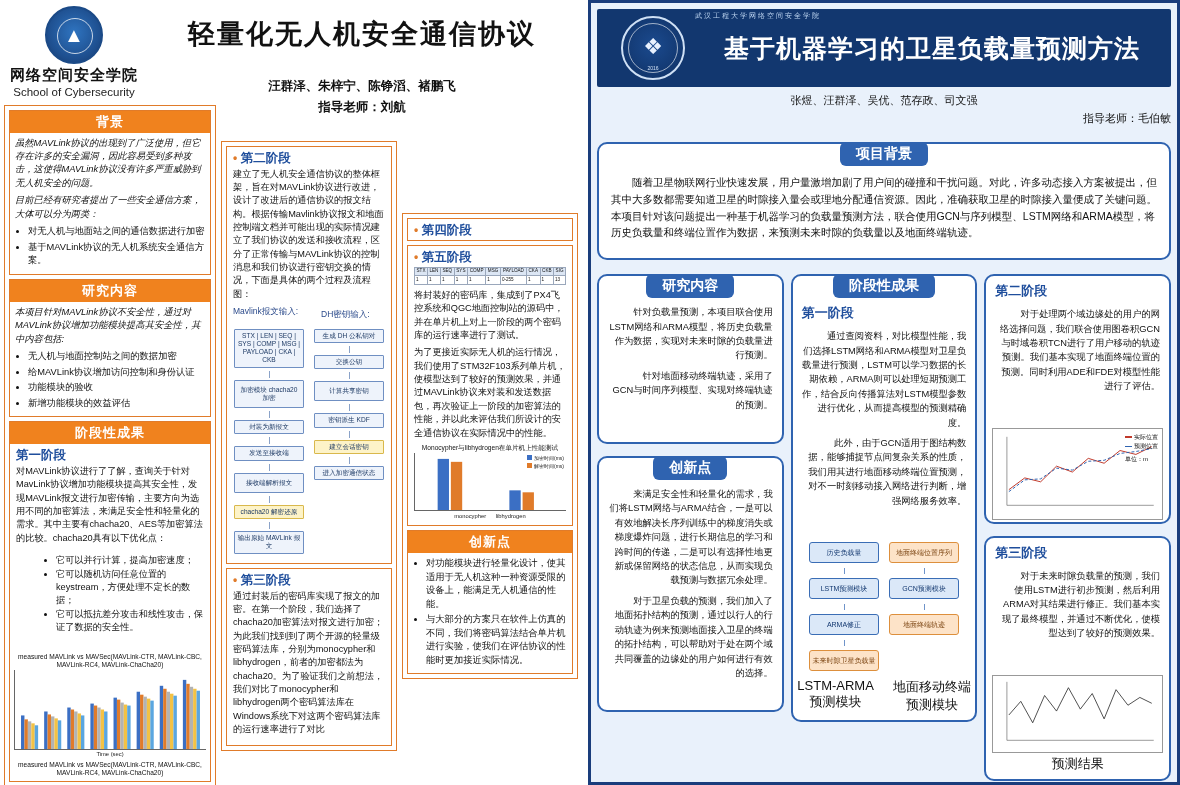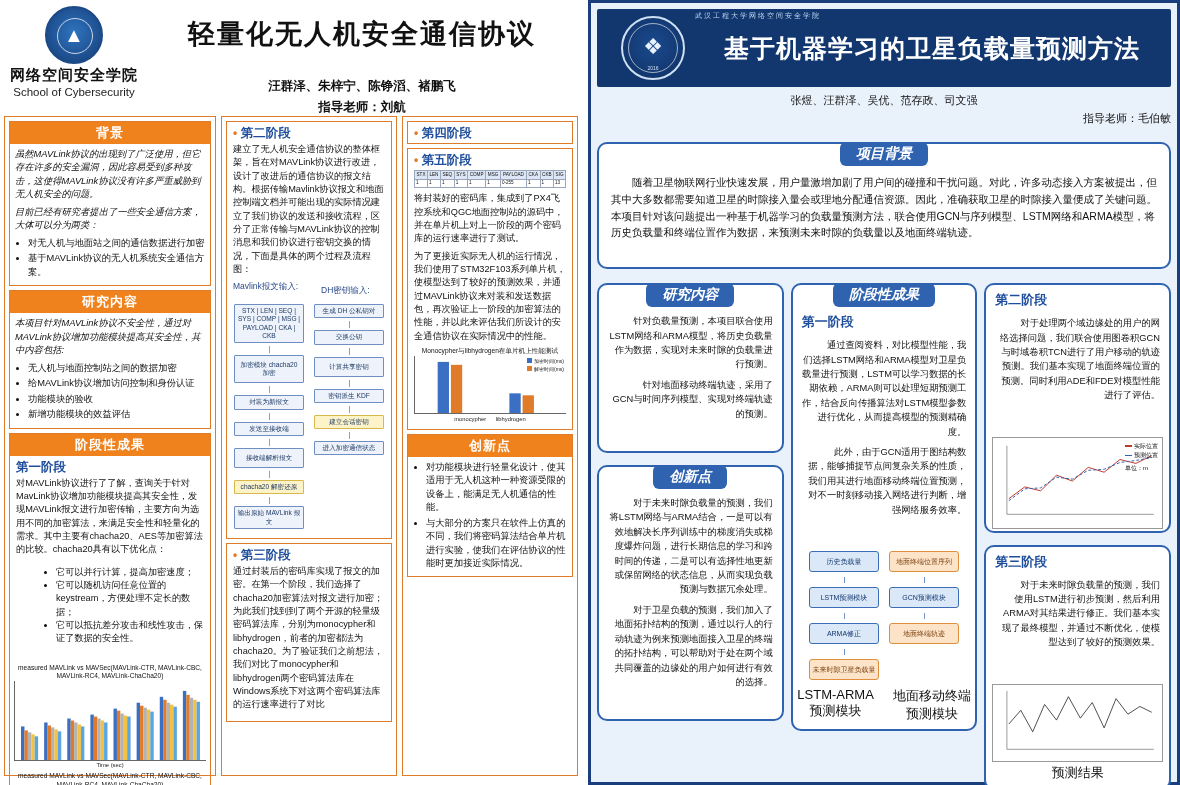--- a/index.html
+++ b/index.html
@@ -35,21 +35,21 @@
     position:absolute; left:50%; top:50%; transform:translate(-50%,-52%);
     color:#fff; font-size:20px; line-height:1;
   }
   .lp-school-cn { font-size: 15px; font-weight: bold; color: #111; letter-spacing: 1px; }
   .lp-school-en { font-size: 11.5px; color: #222; margin-top: 1px; }
   .lp-titlewrap { flex: 1; text-align: center; padding-top: 12px; }
   .lp-title { font-size: 27px; font-weight: bold; color: #111; letter-spacing: 2px; }
   .lp-authors { font-size: 12.5px; color: #111; margin-top: 26px; font-weight: bold; }
   .lp-advisor { font-size: 12.5px; color: #111; margin-top: 4px; font-weight: bold; }
 
-  .lp-body { display: flex; gap: 5px; height: 660px; }
+  .lp-body { display: flex; gap: 5px; height: 660px; align-items: center; }
   .col { border: 1px solid #e07b2a; background: #fff; padding: 0; }
   .col1 { width: 212px; }
   .col2 { width: 176px; }
   .col3 { width: 176px; }
 
   .sec { border: 1px solid #e07b2a; margin: 4px; }
   .sec-h {
     background: #f0821e; color: #fff; text-align: center;
     font-size: 13px; font-weight: bold; padding: 2px 0; letter-spacing: 1px;
   }
@@ -113,25 +113,25 @@
   .rp-seal .yr { position:absolute; left:50%; bottom:7px; transform:translateX(-50%); color:#cfe0f5; font-size:5px; }
   .rp-univ { position: absolute; top: 8px; left: 104px; font-size: 7px; color: #bcd4f0; letter-spacing: 2px; }
   .rp-title { flex: 1; text-align: center; color: #fff; font-size: 25px; font-weight: bold; letter-spacing: 1px; }
   .rp-authors { text-align: center; font-size: 11px; color: #111; margin-top: 6px; }
   .rp-advisor { text-align: right; font-size: 11px; color: #111; margin-top: 3px; }
 
   .rcard { border: 2px solid #2f63b0; border-radius: 10px; background: #ffffff; }
   .rhead {
     background: #2f63b0; color: #fff; font-size: 14px; font-weight: bold;
     text-align: center; padding: 3px 16px; border-radius: 6px;
-    display: inline-block; margin: -14px auto 0 auto; font-style: italic;
+    display: inline-block; margin: -14px auto 0 auto;
   }
   .rhead-wrap { text-align: center; }
   .rbody { padding: 8px 12px 10px 12px; font-size: 10.5px; line-height: 1.6; color: #111; }
-  .rbody p { margin: 0 0 16px 0; text-indent: 2em; }
+  .rbody p { margin: 0 0 7px 0; text-indent: 2em; }
 
   .bg-card { margin-top: 8px; }
   .cols3 { display: flex; gap: 7px; margin-top: 14px; }
   .c3 { flex: 1; }
   .rcard2 { border: 2px solid #2f63b0; border-radius: 10px; background: #fff; margin-bottom: 12px; }
   .rbody2 { padding: 7px 9px 24px 9px; font-size: 9.3px; line-height: 1.55; color: #111; text-align: right; }
   .rbody2 p { margin: 0 0 6px 0; text-indent: 2em; }
   .phase-title { color: #1f4e9c; font-size: 13px; font-weight: bold; padding: 6px 9px 0 9px; }
 
   .dbox {
@@ -435,21 +435,21 @@
             <p>针对负载量预测，本项目联合使用LSTM网络和ARMA模型，将历史负载量作为数据，实现对未来时隙的负载量进行预测。</p>
             <p>针对地面移动终端轨迹，采用了GCN与时间序列模型、实现对终端轨迹的预测。</p>
           </div>
         </div>
 
         <div class="rcard2">
           <div class="rhead-wrap">
             <div class="rhead">创新点</div>
           </div>
           <div class="rbody2">
-            <p>对于未来时隙负载量的预测，我们将LSTM网络与ARMA结合，一是可以有效地解决长序列训练中的梯度消失或梯度爆炸问题，进行长期信息的学习和跨时间的传递，二是可以有选择性地更新或保留网络的状态信息，从而实现负载预测与数据冗余处理。</p>
+            <p>来满足安全性和轻量化的需求，我们将LSTM网络与ARMA结合，一是可以有效地解决长序列训练中的梯度消失或梯度爆炸问题，进行长期信息的学习和跨时间的传递，二是可以有选择性地更新或保留网络的状态信息，从而实现负载预测与数据冗余处理。</p>
             <p>对于卫星负载的预测，我们加入了地面拓扑结构的预测，通过以行人的行动轨迹为例来预测地面接入卫星的终端的拓扑结构，可以帮助对于处在两个域共同覆盖的边缘处的用户如何进行有效的选择。</p>
           </div>
         </div>
       </div>
 
       <div class="c3">
         <div class="rcard2">
           <div class="rhead-wrap">
             <div class="rhead">阶段性成果</div>
           </div>

